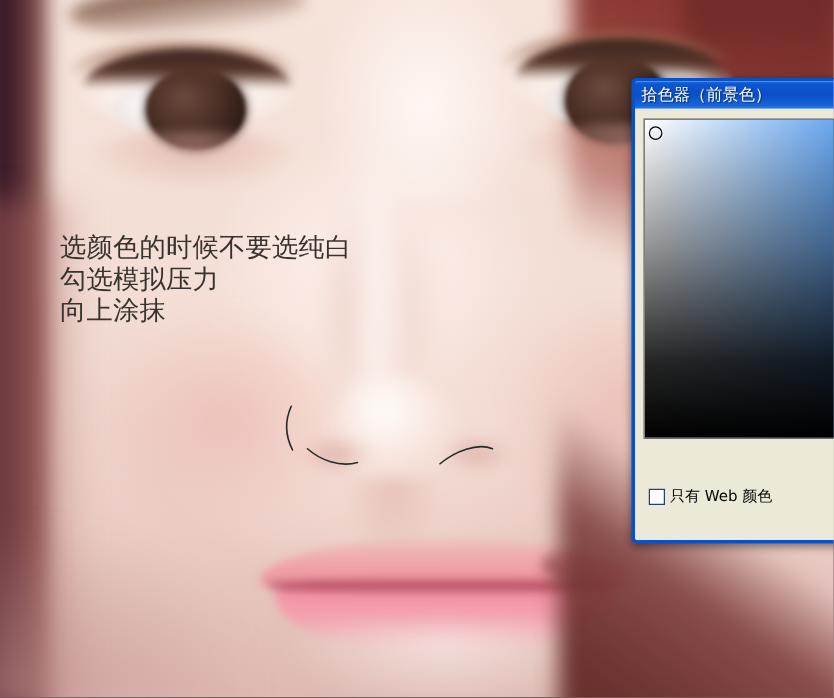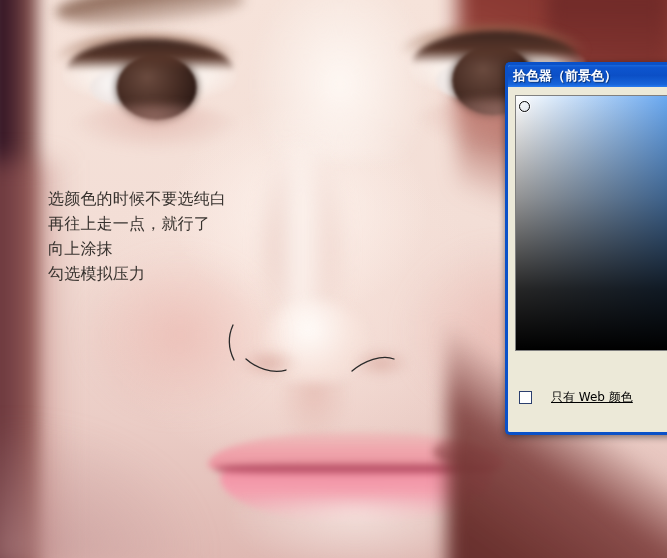--- a/index.html
+++ b/index.html
@@ -278,21 +278,21 @@
   .titlebar {
     height: 22px;
     background: linear-gradient(180deg, #1a68dd 0%, #0d55cf 12%, #0b4fc6 48%, #1764da 88%, #2a7cf0 100%);
     display: flex;
     align-items: center;
     padding-left: 5px;
   }
   .titlebar .title {
     color: #ffffff;
     font-size: 13px;
-    font-weight: bold;
+    font-weight: normal;
     letter-spacing: 0px;
     text-shadow: 1px 1px 1px rgba(0,0,0,0.45);
     white-space: nowrap;
     text-align: center;
   }
   .dialog-body {
     position: relative;
     height: calc(100% - 22px);
     background: #ece9d8;
     padding: 8px 0 0 7px;
@@ -330,23 +330,22 @@
     border-radius: 50%;
     box-sizing: border-box;
     box-shadow: 0 0 0 1px rgba(255,255,255,0.65);
   }
   .weboption {
     position: absolute;
     left: 11px;
     bottom: 26px;
     display: flex;
     align-items: center;
-    gap: 19px;
+    gap: 4px;
     white-space: nowrap;
-    text-decoration: underline;
   }
   .checkbox {
     width: 13px;
     height: 13px;
     background: #ffffff;
     border: 1px solid #2b3f6e;
     box-sizing: border-box;
     flex: 0 0 auto;
   }
   .weboption .cb-label {
@@ -355,21 +354,21 @@
   }
 
   
   .annotations {
     position: absolute;
     left: 48px;
     top: 186px;
     width: 300px;
   }
   .annotations .line {
-    font-size: 16px;
+    font-size: 21px;
     line-height: 25px;
     color: #37322e;
     white-space: nowrap;
     letter-spacing: 0.2px;
   }
 </style>
 </head>
 <body>
 
 <div id="screen">
@@ -428,23 +427,22 @@
   <svg class="sketch" viewBox="0 0 667 558">
     <g id="sketch-group" fill="none" stroke-width="1.3" stroke-linecap="round" stroke="#2a2a2a">
         <path d="M 233 325 C 228 336 228 348 234 360"></path>
         <path d="M 246 359 C 256 368 272 374 286 370"></path>
         <path d="M 352 371 C 364 361 382 354 394 359"></path>
       </g>
   </svg>
 
   <div class="annotations">
     <div class="line">选颜色的时候不要选纯白</div>
-    <div class="line">再往上走一点，就行了</div>
+    <div class="line">勾选模拟压力</div>
     <div class="line">向上涂抹</div>
-    <div class="line">勾选模拟压力</div>
   </div>
 
   <div class="dialog">
     <div class="titlebar">
       <span class="title">拾色器（前景色）</span>
     </div>
     <div class="dialog-body">
       <div class="field-wrap">
         <div class="field-sat"></div>
         <div class="field-val"></div>

